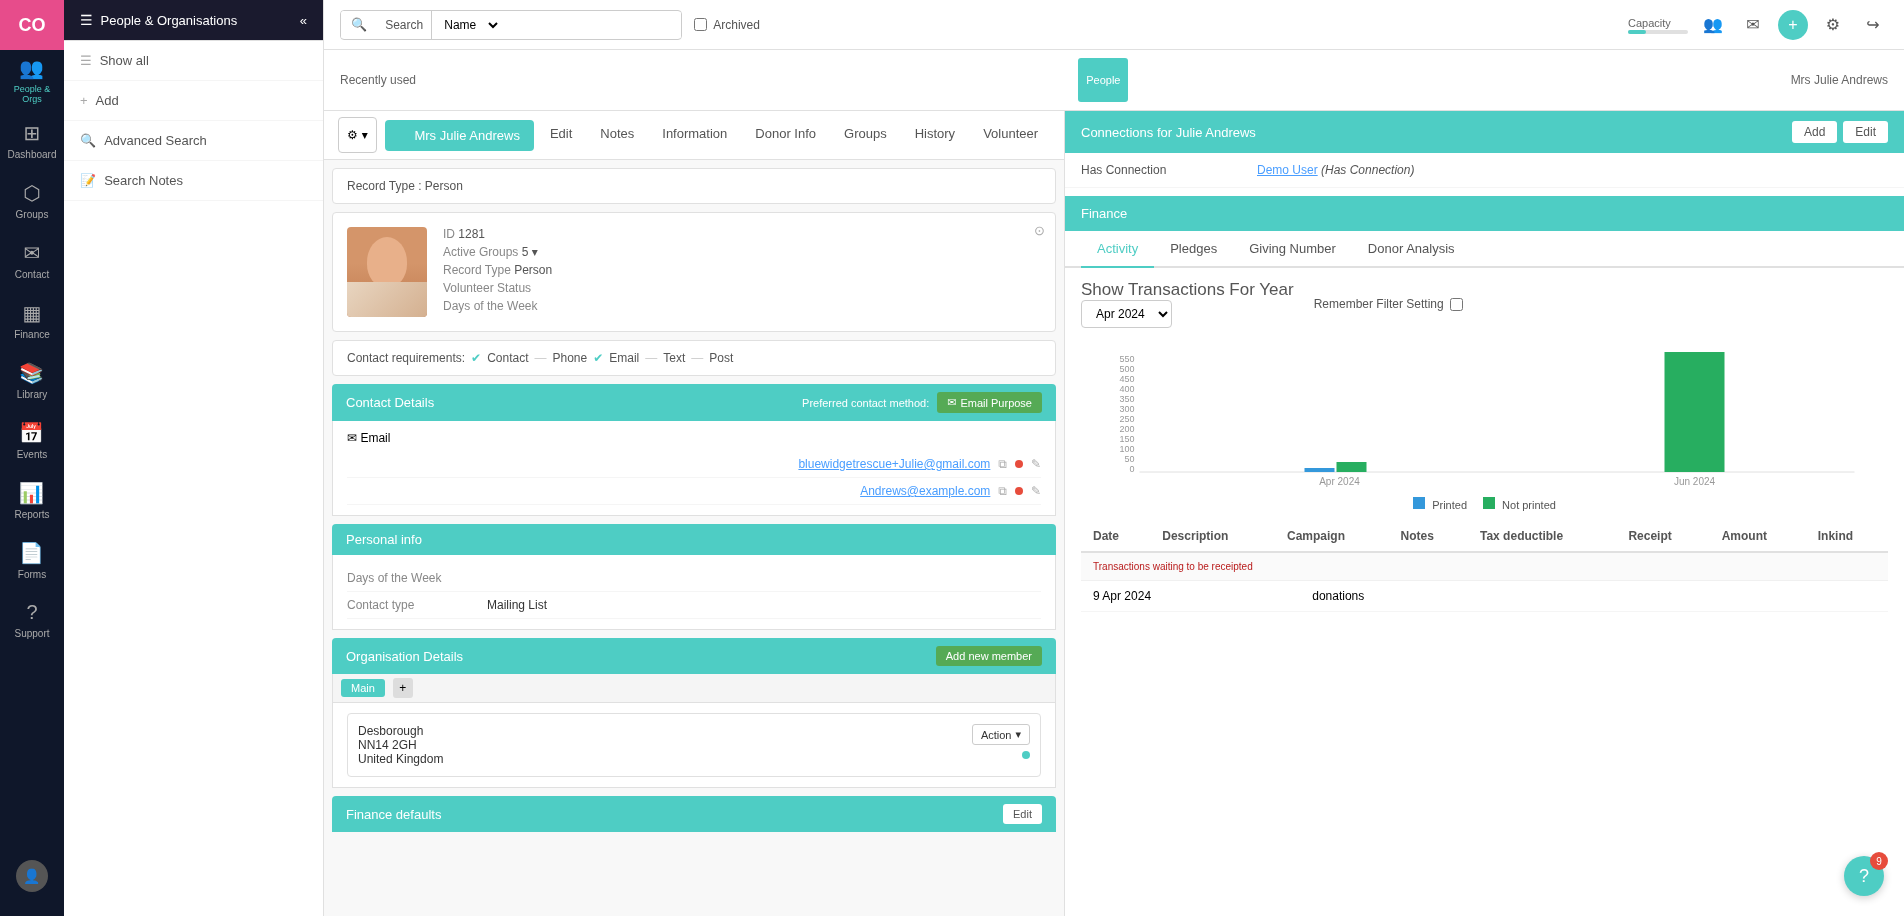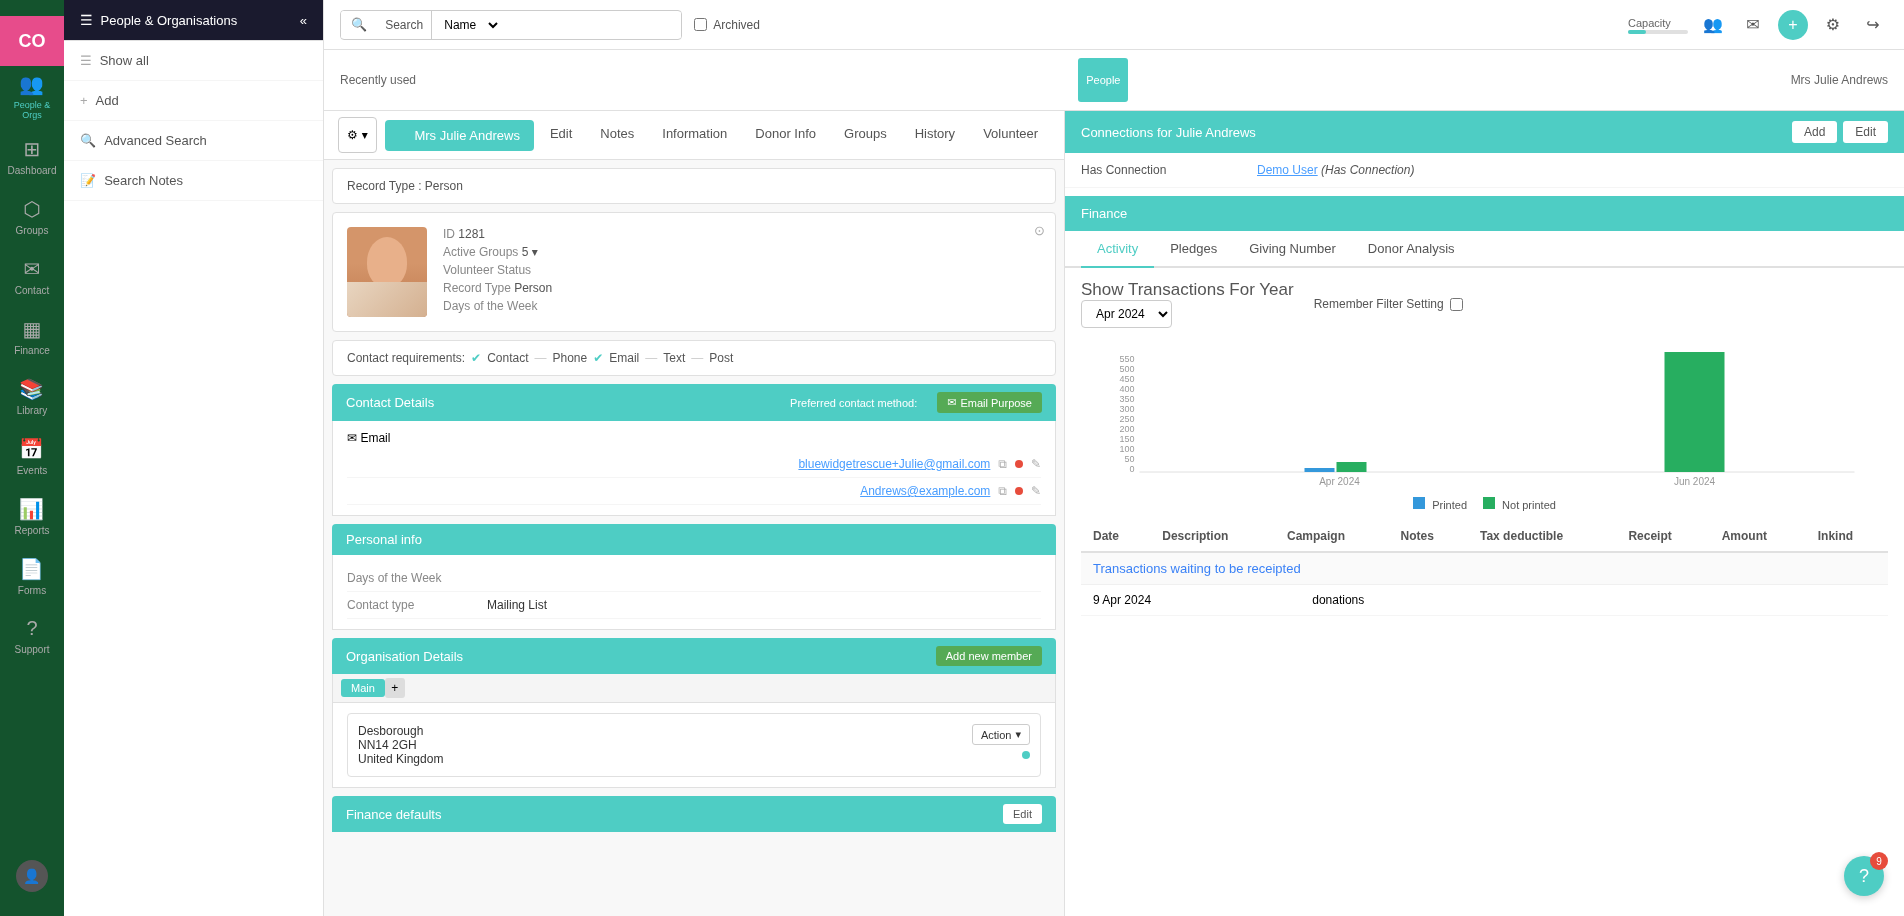--- a/index.html
+++ b/index.html
@@ -1,19 +1,19 @@
 <!DOCTYPE html>
 <html><head>
   <meta charset="utf-8">
   <style>
     * { box-sizing: border-box; margin: 0; padding: 0; }
     body { font-family: -apple-system, BlinkMacSystemFont, 'Segoe UI', sans-serif; font-size: 13px; background: #f0f0f0; display: flex; height: 916px; overflow: hidden; }
 
     
-    .sidebar { width: 64px; background: #14532d; display: flex; flex-direction: column; align-items: center; padding-top: 16px; flex-shrink: 0; }
+    .sidebar { width: 64px; background: #0f172a; display: flex; flex-direction: column; align-items: center; padding-top: 0; flex-shrink: 0; }
     .sidebar-logo { width: 64px; height: 50px; background: #e74c8b; display: flex; align-items: center; justify-content: center; color: white; font-weight: bold; font-size: 18px; }
     .sidebar-item { width: 64px; height: 60px; display: flex; flex-direction: column; align-items: center; justify-content: center; color: #aaa; cursor: pointer; font-size: 10px; gap: 4px; }
     .sidebar-item.active { color: white; }
     .sidebar-item.active .sidebar-icon { color: #4ecdc4; }
     .sidebar-icon { font-size: 20px; }
 
     
     .left-panel { width: 260px; background: white; border-right: 1px solid #e0e0e0; flex-shrink: 0; display: flex; flex-direction: column; }
     .left-panel-header { padding: 12px 16px; border-bottom: 1px solid #e0e0e0; display: flex; align-items: center; gap: 8px; background: #1a1a2e; color: white; }
     .left-panel-item { padding: 12px 16px; display: flex; align-items: center; gap: 8px; color: #555; cursor: pointer; border-bottom: 1px solid #f5f5f5; }
@@ -76,21 +76,21 @@
     .edit-icon { color: #aaa; cursor: pointer; }
 
     
     .info-row { display: flex; padding: 6px 0; border-bottom: 1px solid #f5f5f5; font-size: 12px; }
     .info-label { width: 140px; color: #888; }
     .info-value { color: #333; }
 
     
     .org-header { background: #4ecdc4; color: white; padding: 8px 14px; font-size: 13px; font-weight: 500; margin: 0 8px 0; border-radius: 4px 4px 0 0; display: flex; align-items: center; justify-content: space-between; }
     .org-add-btn { background: #5a5; color: white; border: none; padding: 4px 10px; border-radius: 3px; font-size: 11px; cursor: pointer; }
-    .tab-row { display: flex; align-items: center; gap: 0; padding: 4px 8px; background: #f5f5f5; border-bottom: 1px solid #e0e0e0; }
+    .tab-row { display: flex; align-items: center; gap: 8px; padding: 4px 8px; background: #f5f5f5; border-bottom: 1px solid #e0e0e0; }
     .mini-tab { background: #4ecdc4; color: white; padding: 3px 10px; border-radius: 3px; font-size: 11px; cursor: pointer; }
     .mini-add { width: 20px; height: 20px; background: #ddd; border-radius: 3px; display: flex; align-items: center; justify-content: center; font-size: 12px; cursor: pointer; }
     .address-inner { border: 1px solid #e0e0e0; border-radius: 4px; padding: 10px; position: relative; font-size: 12px; color: #333; }
     .action-btn { border: 1px solid #ccc; background: white; padding: 3px 8px; border-radius: 3px; font-size: 11px; cursor: pointer; display: flex; align-items: center; gap: 4px; }
 
     
     .right-content { flex: 1; background: white; overflow-y: auto; border-left: 1px solid #e0e0e0; }
 
     
     .connections-header { background: #4ecdc4; color: white; padding: 10px 16px; display: flex; align-items: center; justify-content: space-between; }
@@ -115,21 +115,21 @@
 
     
     .chart-area { padding: 10px 16px; background: white; }
     .chart-legend { display: flex; align-items: center; gap: 16px; font-size: 11px; color: #555; margin-top: 4px; justify-content: center; }
     .legend-dot { width: 12px; height: 12px; display: inline-block; margin-right: 4px; }
 
     
     .trans-table { width: 100%; border-collapse: collapse; font-size: 12px; }
     .trans-table th { text-align: left; padding: 8px 12px; color: #555; font-weight: 700; border-bottom: 2px solid #e0e0e0; background: white; }
     .trans-table td { padding: 8px 12px; border-bottom: 1px solid #f5f5f5; }
-    .trans-waiting { padding: 8px 12px; font-size: 13px; color: #3b82f6; background: #fafafa; border-bottom: 1px solid #f0f0f0; }
+    .trans-waiting { padding: 8px 12px; font-size: 10px; color: #b91c1c; background: #fafafa; border-bottom: 1px solid #f0f0f0; }
 
     
     .help-btn { position: fixed; bottom: 20px; right: 20px; width: 40px; height: 40px; background: #4ecdc4; border-radius: 50%; display: flex; align-items: center; justify-content: center; color: white; font-size: 18px; cursor: pointer; box-shadow: 0 2px 8px rgba(0,0,0,0.2); }
     .help-badge { position: absolute; top: -4px; right: -4px; width: 18px; height: 18px; background: #e74c3c; border-radius: 50%; font-size: 10px; display: flex; align-items: center; justify-content: center; color: white; }
 
     
     .photo-face { width: 80px; height: 90px; background: linear-gradient(to bottom, #d4956a 40%, #c07a50 100%); border-radius: 4px; position: relative; overflow: hidden; }
     .photo-face::before { content: ''; position: absolute; top: 10px; left: 50%; transform: translateX(-50%); width: 40px; height: 50px; background: #e8b08a; border-radius: 50% 50% 45% 45%; }
     .photo-face::after { content: ''; position: absolute; bottom: 0; left: 0; right: 0; height: 35px; background: linear-gradient(135deg, #e8d5c0, #d4b090); }
   </style>
@@ -275,25 +275,25 @@
           <div class="detail-row">
             <span style="color:#888;">ID </span>
             <span>1281</span>
           </div>
           <div class="detail-row">
             <span style="color:#888;">Active Groups </span>
             <span>5</span>
             <span style="cursor:pointer;">▾</span>
           </div>
           <div class="detail-row">
-            <span style="color:#888;">Volunteer Status</span>
+            <span style="color:#888;">Record Type </span>
+            <span>Person</span>
           </div>
           <div class="detail-row">
-            <span style="color:#888;">Record Type </span>
-            <span>Person</span>
+            <span style="color:#888;">Volunteer Status</span>
           </div>
           <div class="detail-row">
             <span style="color:#888;">Days of the Week</span>
           </div>
         </div>
         <span class="settings-icon-float">⊙</span>
       </div>
 
       <div class="contact-req">
         <span>Contact requirements:</span>
@@ -304,21 +304,21 @@
         <span class="check-green">✔</span>
         <span>Email</span>
         <span class="dash">—</span>
         <span>Text</span>
         <span class="dash">—</span>
         <span>Post</span>
       </div>
 
       <div class="section-header">
         <span>Contact Details</span>
-        <div style="display:flex;align-items:center;gap:20px;">
+        <div style="display:flex;align-items:center;gap:8px;">
           <span style="font-size:11px;">Preferred contact method:</span>
           <button style="background:#5a5;color:white;border:none;padding:4px 10px;border-radius:3px;font-size:11px;cursor:pointer;display:flex;align-items:center;gap:4px;">
             <span>✉</span>
             <span>Email Purpose</span>
           </button>
         </div>
       </div>
       <div class="section-body">
         <div style="font-weight:500;margin-bottom:6px;font-size:12px;">
           <span>✉</span>

